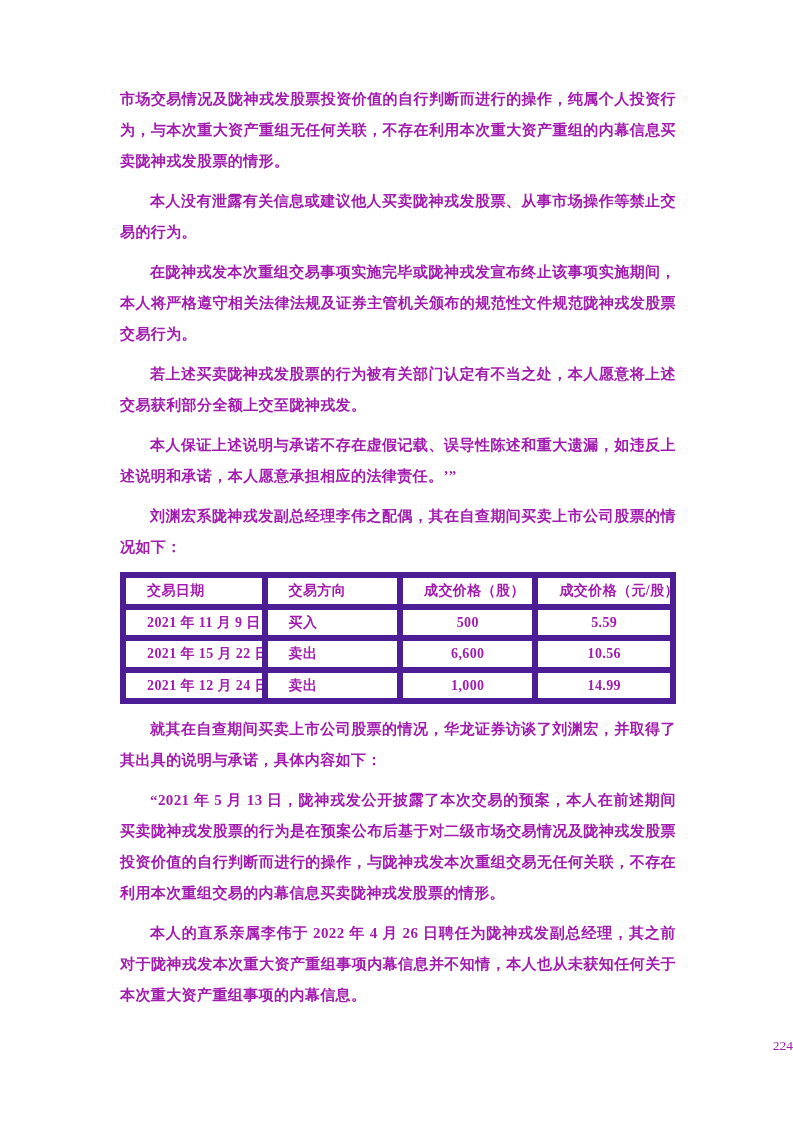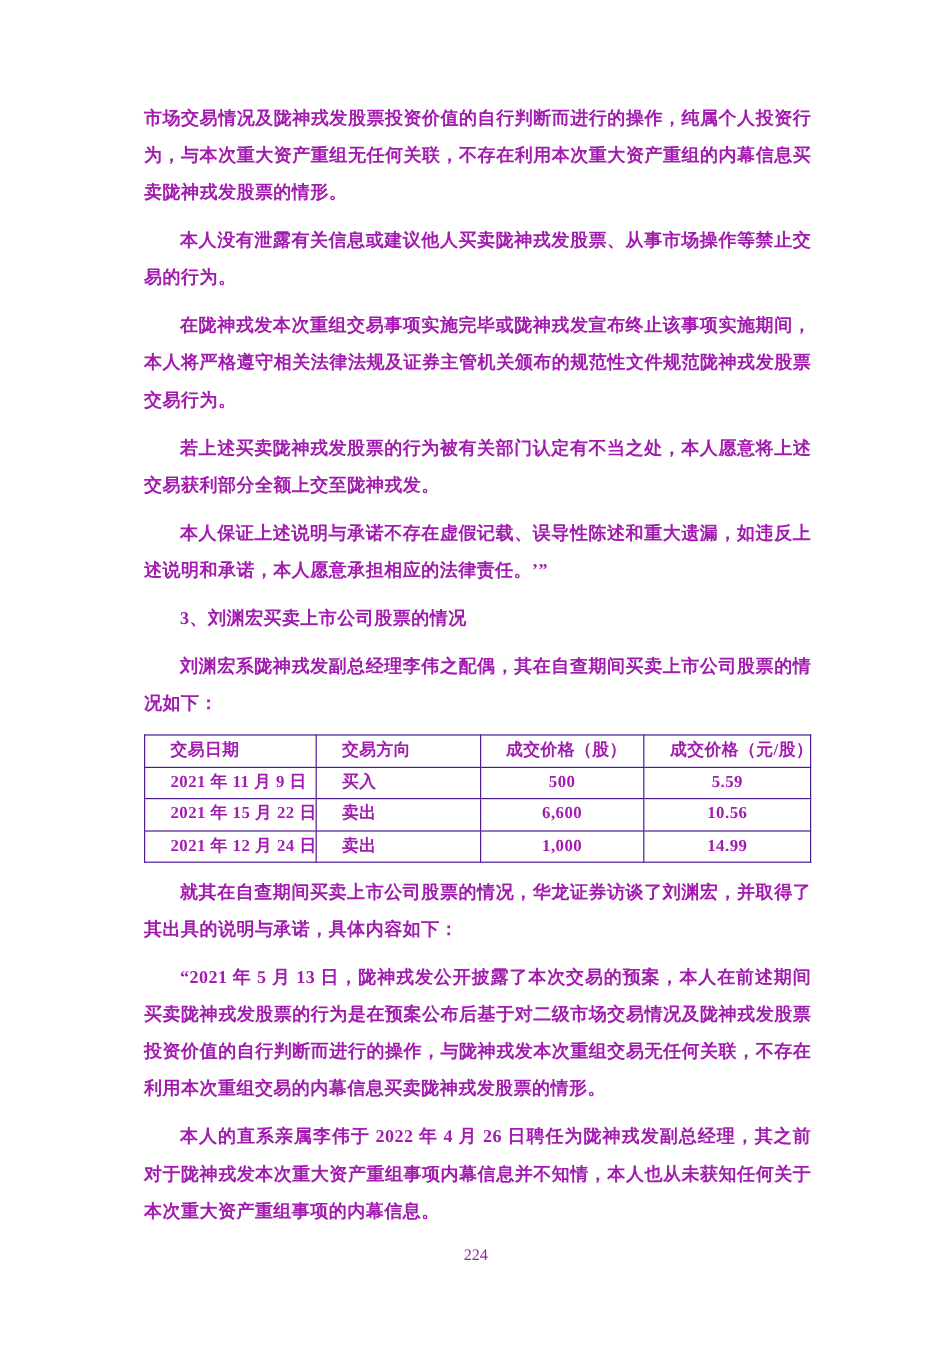--- a/index.html
+++ b/index.html
@@ -35,59 +35,58 @@
     text-indent: 2em;
   }
   table.trade-table {
     width: 100%;
     border-collapse: collapse;
     margin: 4px 0 10px 0;
     table-layout: fixed;
   }
   .trade-table th,
   .trade-table td {
-    border: 1px solid #4c1d95;
+    border: 6px solid #4c1d95;
     font-size: 14px;
     font-weight: bold;
     line-height: 1.25;
     padding: 4px 21px;
     height: 17px;
     overflow: hidden;
     white-space: nowrap;
   }
   .trade-table .c-date  { width: 26%; }
   .trade-table .c-dir   { width: 24.5%; }
   .trade-table .c-qty   { width: 24.5%; }
   .trade-table .c-price { width: 25%; }
   .cell-left  { text-align: left; padding-left: 13px; }
   .cell-left2 { text-align: left; padding-left: 22px; }
   .cell-center { text-align: center; }
   .page-number {
     position: absolute;
     left: 0;
     right: 0;
     bottom: 68px;
-    text-align: center;
+    text-align: right;
     font-size: 13.5px;
     font-weight: normal;
     font-family: "Liberation Serif", "DejaVu Serif", serif;
   }
 </style>
 </head>
 <body>
 
 <div class="page">
   <div class="content">
 
     <p class="para">市场交易情况及陇神戎发股票投资价值的自行判断而进行的操作，纯属个人投资行为，与本次重大资产重组无任何关联，不存在利用本次重大资产重组的内幕信息买卖陇神戎发股票的情形。</p>
     <p class="para indent">本人没有泄露有关信息或建议他人买卖陇神戎发股票、从事市场操作等禁止交易的行为。</p>
     <p class="para indent">在陇神戎发本次重组交易事项实施完毕或陇神戎发宣布终止该事项实施期间，本人将严格遵守相关法律法规及证券主管机关颁布的规范性文件规范陇神戎发股票交易行为。</p>
     <p class="para indent">若上述买卖陇神戎发股票的行为被有关部门认定有不当之处，本人愿意将上述交易获利部分全额上交至陇神戎发。</p>
     <p class="para indent">本人保证上述说明与承诺不存在虚假记载、误导性陈述和重大遗漏，如违反上述说明和承诺，本人愿意承担相应的法律责任。’”</p>
-    <p class="para indent">3、刘渊宏买卖上市公司股票的情况</p>
     <p class="para indent">刘渊宏系陇神戎发副总经理李伟之配偶，其在自查期间买卖上市公司股票的情况如下：</p>
 
     <table class="trade-table">
       <thead>
         <tr>
           <th class="c-date cell-left">交易日期</th>
           <th class="c-dir cell-left2">交易方向</th>
           <th class="c-qty cell-center">成交价格（股）</th>
           <th class="c-price cell-center">成交价格（元/股）</th>
         </tr>

